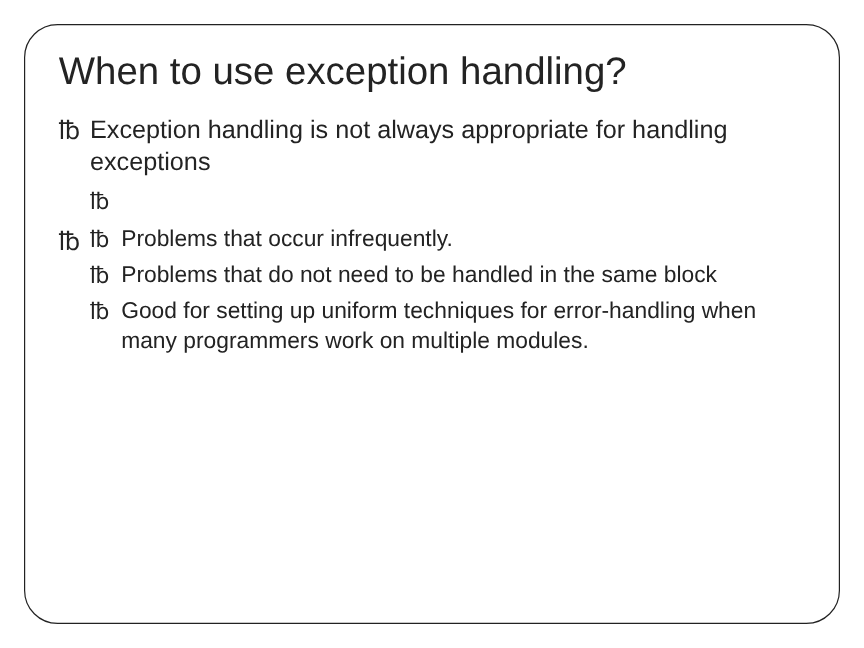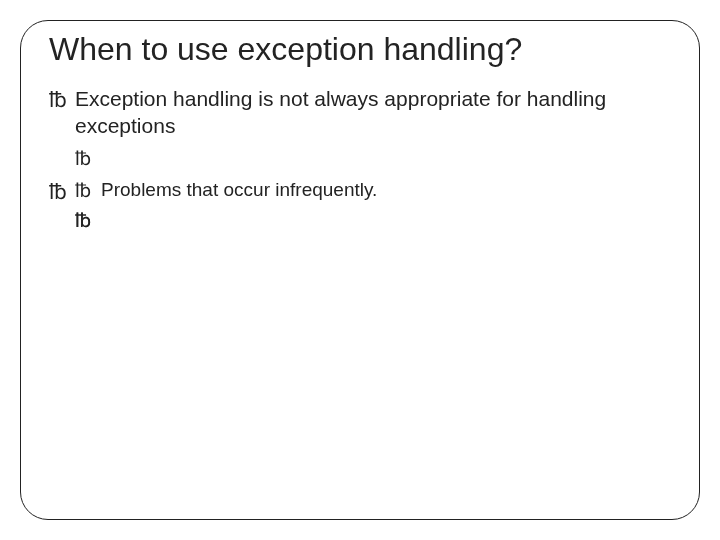--- a/index.html
+++ b/index.html
@@ -11,21 +11,21 @@
     font-family: Arial, Helvetica, sans-serif;
     color: #232323;
   }
   .slide {
     box-sizing: border-box;
     width: 680px;
     height: 500px;
     margin: 20px;
     border: 1.5px solid #222;
     border-radius: 28px;
-    padding: 4px 28px 16px 28px;
+    padding: 14px 28px 16px 28px;
     position: relative;
   }
   .title {
     font-size: 32px;
     font-weight: 400;
     letter-spacing: 0px;
     margin: 6px 0 18px 0;
   }
   ul.lvl1 {
     list-style: none;
@@ -85,21 +85,23 @@
 
     <li>
       <span class="bullet-icon">℔</span>
       <ul class="lvl2">
         <li>
           <span class="bullet-icon">℔</span>
           <span>Problems that occur infrequently.</span>
         </li>
         <li>
           <span class="bullet-icon">℔</span>
+          <span>Problems that do not need to be handled in the same block</span>
         </li>
         <li>
           <span class="bullet-icon">℔</span>
+          <span>Good for setting up uniform techniques for error-handling when many programmers work on multiple modules.</span>
         </li>
       </ul>
     </li>
 
   </ul>
 </div>
 
 </body></html>

